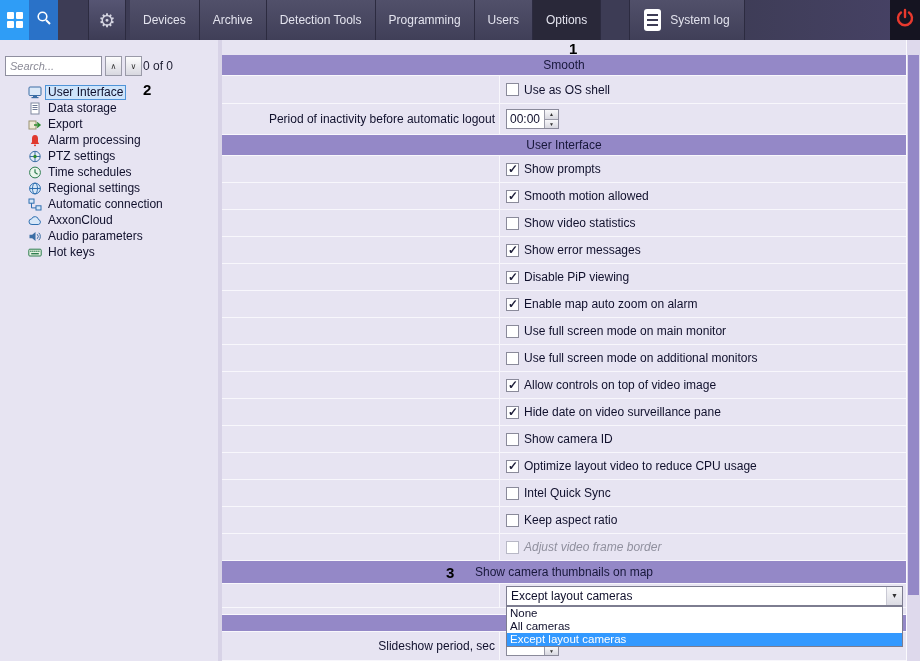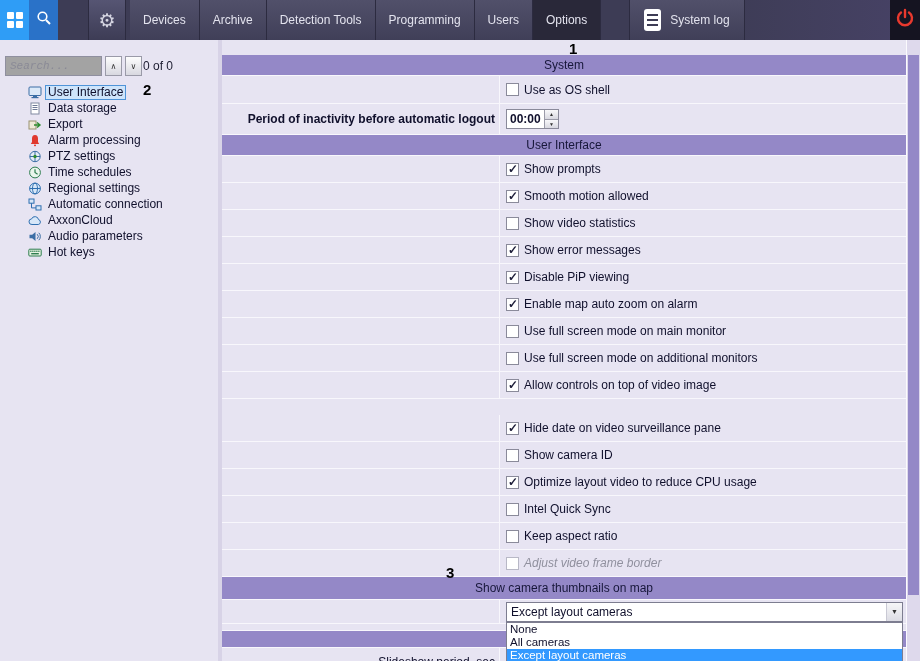--- a/index.html
+++ b/index.html
@@ -36,22 +36,22 @@
 
   
   .body{position:absolute;top:40px;left:0;right:0;bottom:0;display:flex;}
   .sidebar{width:222px;flex:none;background:var(--panel);padding-top:16px;border-right:4px solid #d8d3e7;}
   .content{flex:1;padding-top:15px;background:var(--panel);position:relative;}
   .scrollbar{width:14px;flex:none;background:#ded9ec;border-left:1px solid #fbfafd;position:relative;cursor:pointer;}
   .scroll-thumb{position:absolute;left:1px;right:1px;top:15px;height:540px;background:var(--band);}
 
   
   .search-row{display:flex;align-items:center;margin:0 0 8px 5px;gap:1px;height:20px;}
-  .search-input{width:97px;height:20px;border:1px solid #8f8f9f;background:#a3a3a3;
-    font-family:Liberation Mono, monospace;font-size:11px;color:#444;padding:6px 4px;}
+  .search-input{width:97px;height:20px;border:1px solid #8f8f9f;background:#ffffff;
+    font-family:Liberation Sans, sans-serif;font-size:11px;color:#444;padding:6px 4px;}
   .search-input::placeholder{font-style:italic;color:#8a8a96;}
   .find-btn{width:17px;height:20px;background:linear-gradient(#fdfdfd,#d8d8e0);border:1px solid #9a9aa8;
     font-size:8px;color:#333;display:flex;align-items:center;justify-content:center;cursor:pointer;margin-left:2px;}
   .match-count{font-size:12px;color:#1c1c30;}
   .tree{list-style:none;}
   .tree-item{display:flex;align-items:center;height:16px;padding-left:28px;gap:3px;font-size:12px;color:#10102c;cursor:pointer;white-space:nowrap;}
   .tree-icon{width:14px;height:13px;flex:none;display:inline-flex;}
   .tree-label{padding:0 2px;border:1px solid transparent;line-height:13px;}
   .tree-item.selected .tree-label{background:#cfe5fb;border-color:#4f94d8;}
 
@@ -253,30 +253,30 @@
                 </g>
               </svg>
             </span>
             <span class="tree-label">Hot keys</span>
           </li>
         </ul>
     </aside>
 
     <main class="content">
         <div class="row header-row" style="height: 21px;">
-          <span>System</span>
+          <span>Smooth</span>
         </div>
         <div class="row field-row" style="height: 28px;">
           <div class="cell-left"></div>
           <div class="cell-right">
             <span class="checkbox"></span>
             <span class="cb-label">Use as OS shell</span>
           </div>
         </div>
-        <div class="row field-row" style="height: 31px; font-weight: bold;">
+        <div class="row field-row" style="height: 31px;">
           <div class="cell-left">
             <span>Period of inactivity before automatic logout</span>
           </div>
           <div class="cell-right">
             <span class="spinbox">
               <span class="spin-value">00:00</span>
               <span class="spin-btns">
                 <span class="spin-btn">▲</span>
                 <span class="spin-btn">▼</span>
               </span>
@@ -342,21 +342,21 @@
             <span class="cb-label">Use full screen mode on additional monitors</span>
           </div>
         </div>
         <div class="row field-row" style="height: 27px;">
           <div class="cell-left"></div>
           <div class="cell-right">
             <span class="checkbox checked"></span>
             <span class="cb-label">Allow controls on top of video image</span>
           </div>
         </div>
-        <div class="row field-row" style="height: 27px; margin-top: 16px;">
+        <div class="row field-row" style="height: 27px;">
           <div class="cell-left"></div>
           <div class="cell-right">
             <span class="checkbox checked"></span>
             <span class="cb-label">Hide date on video surveillance pane</span>
           </div>
         </div>
         <div class="row field-row" style="height: 27px;">
           <div class="cell-left"></div>
           <div class="cell-right">
             <span class="checkbox"></span>

